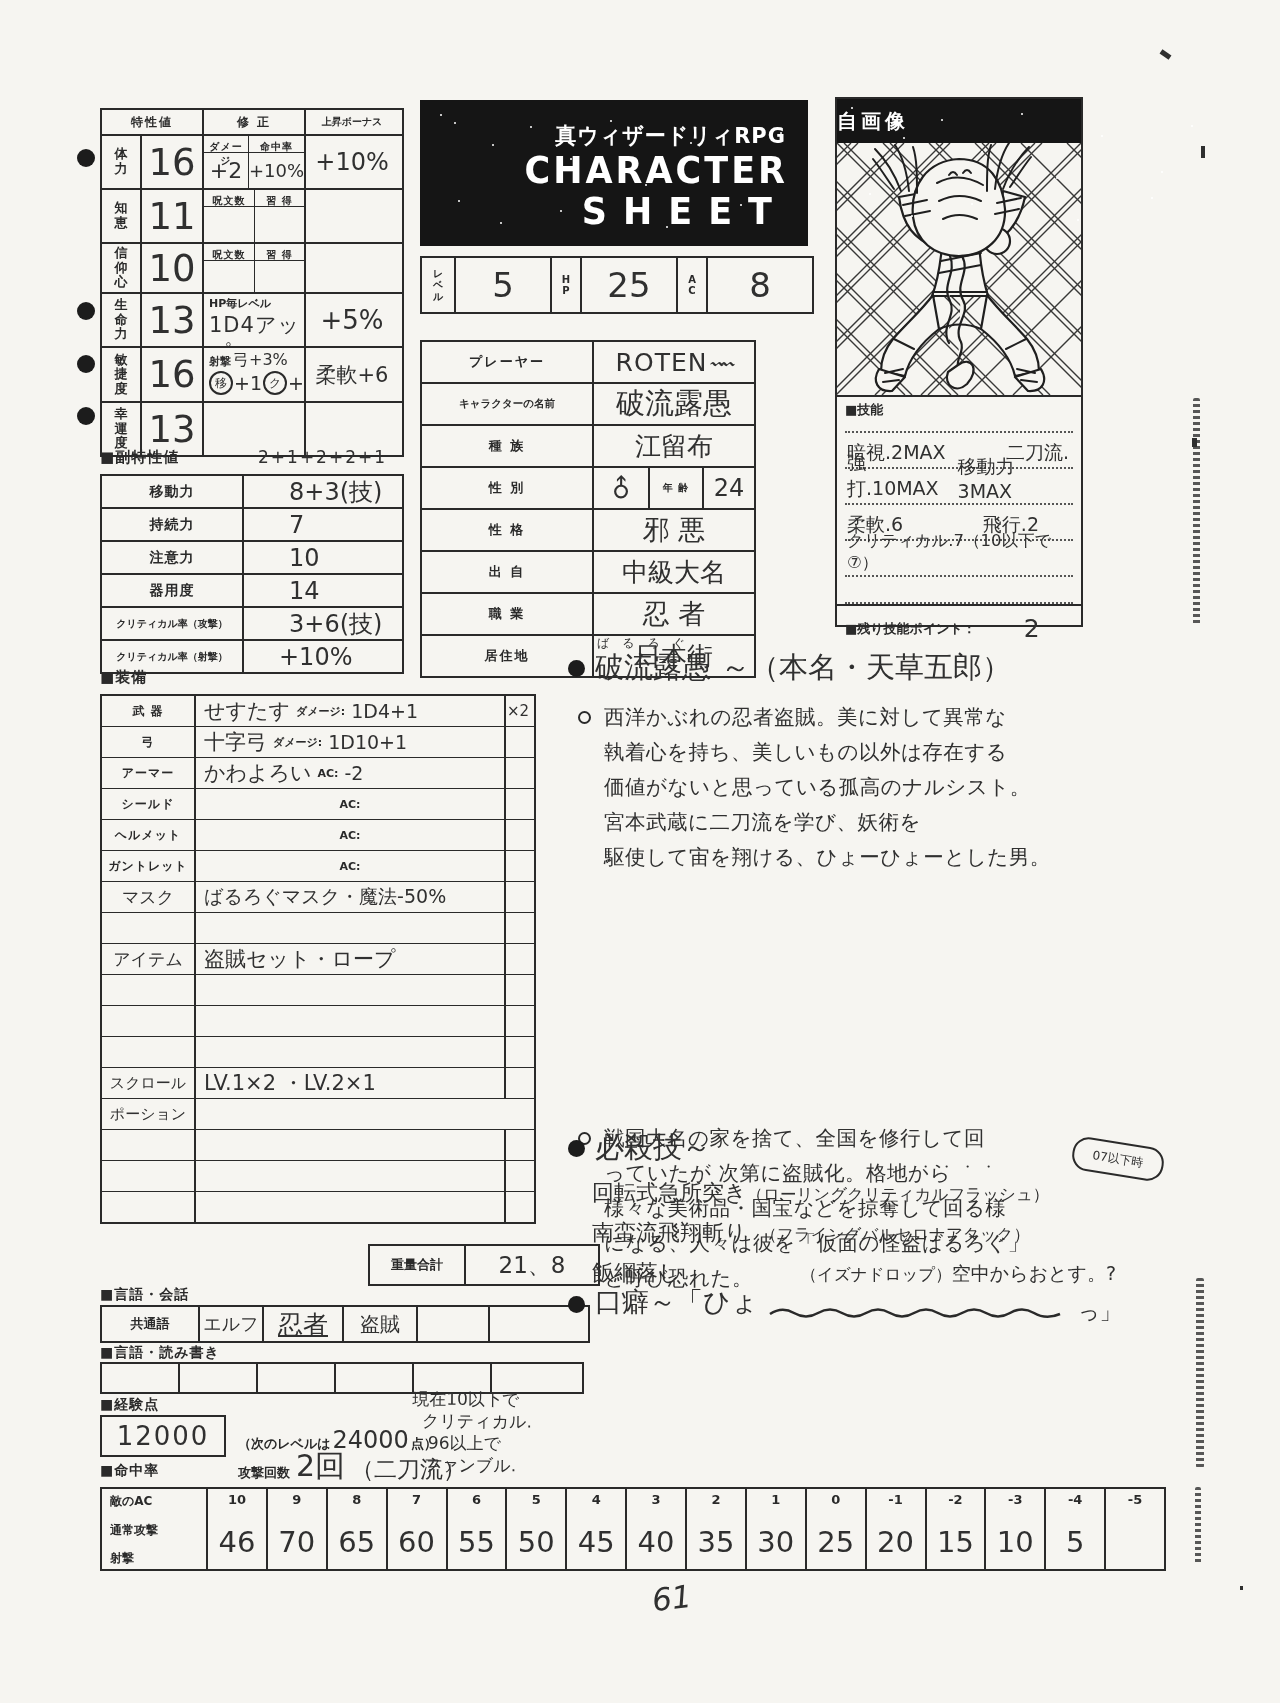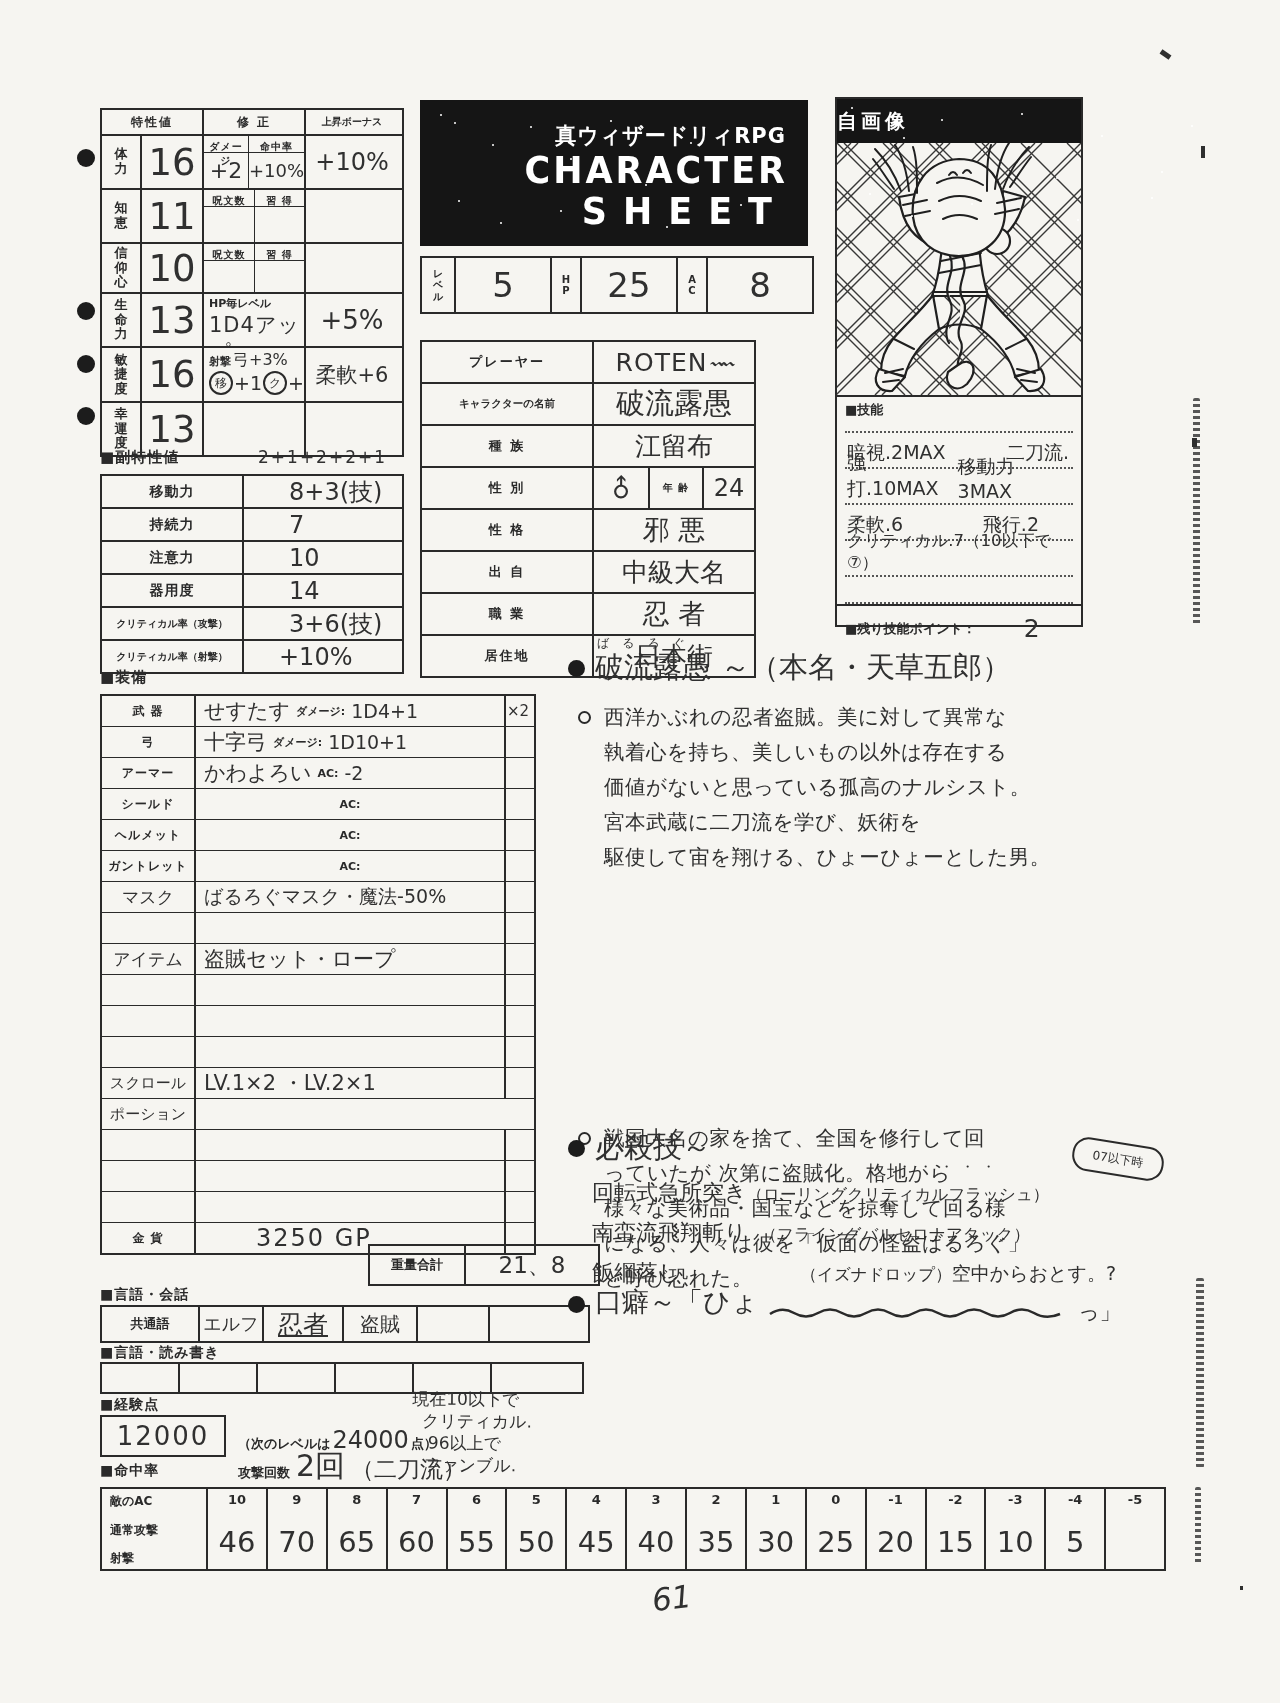--- a/index.html
+++ b/index.html
@@ -373,27 +373,20 @@
     <div class="erow">
         <div class="elab"></div>
         <div class="eval"></div>
         <div class="extra"></div>
       </div>
     <div class="erow">
         <div class="elab"></div>
         <div class="eval"></div>
         <div class="extra"></div>
       </div>
-    <div class="erow">
-      <div class="elab">金 貨</div>
-      <div class="eval" style="padding-left:60px">
-          <span class="e-name hw" style="font-size:24px;letter-spacing:2px;">3250 GP</span>
-        </div>
-      <div class="extra"></div>
-    </div>
   </div>
 
   <div class="abs weight">
     <div class="wlab">重量合計</div>
     <div class="wval hw">21、8</div>
   </div>
 
   <div class="abs sec-title" style="left:100px;top:1286px;font-size:14px;">■言語・会話</div>
   <div class="abs langrow" style="left:100px;top:1305px;height:34px;">
     <div class="lc printed" style="width:96px;font-size:13px;">共通語</div>

